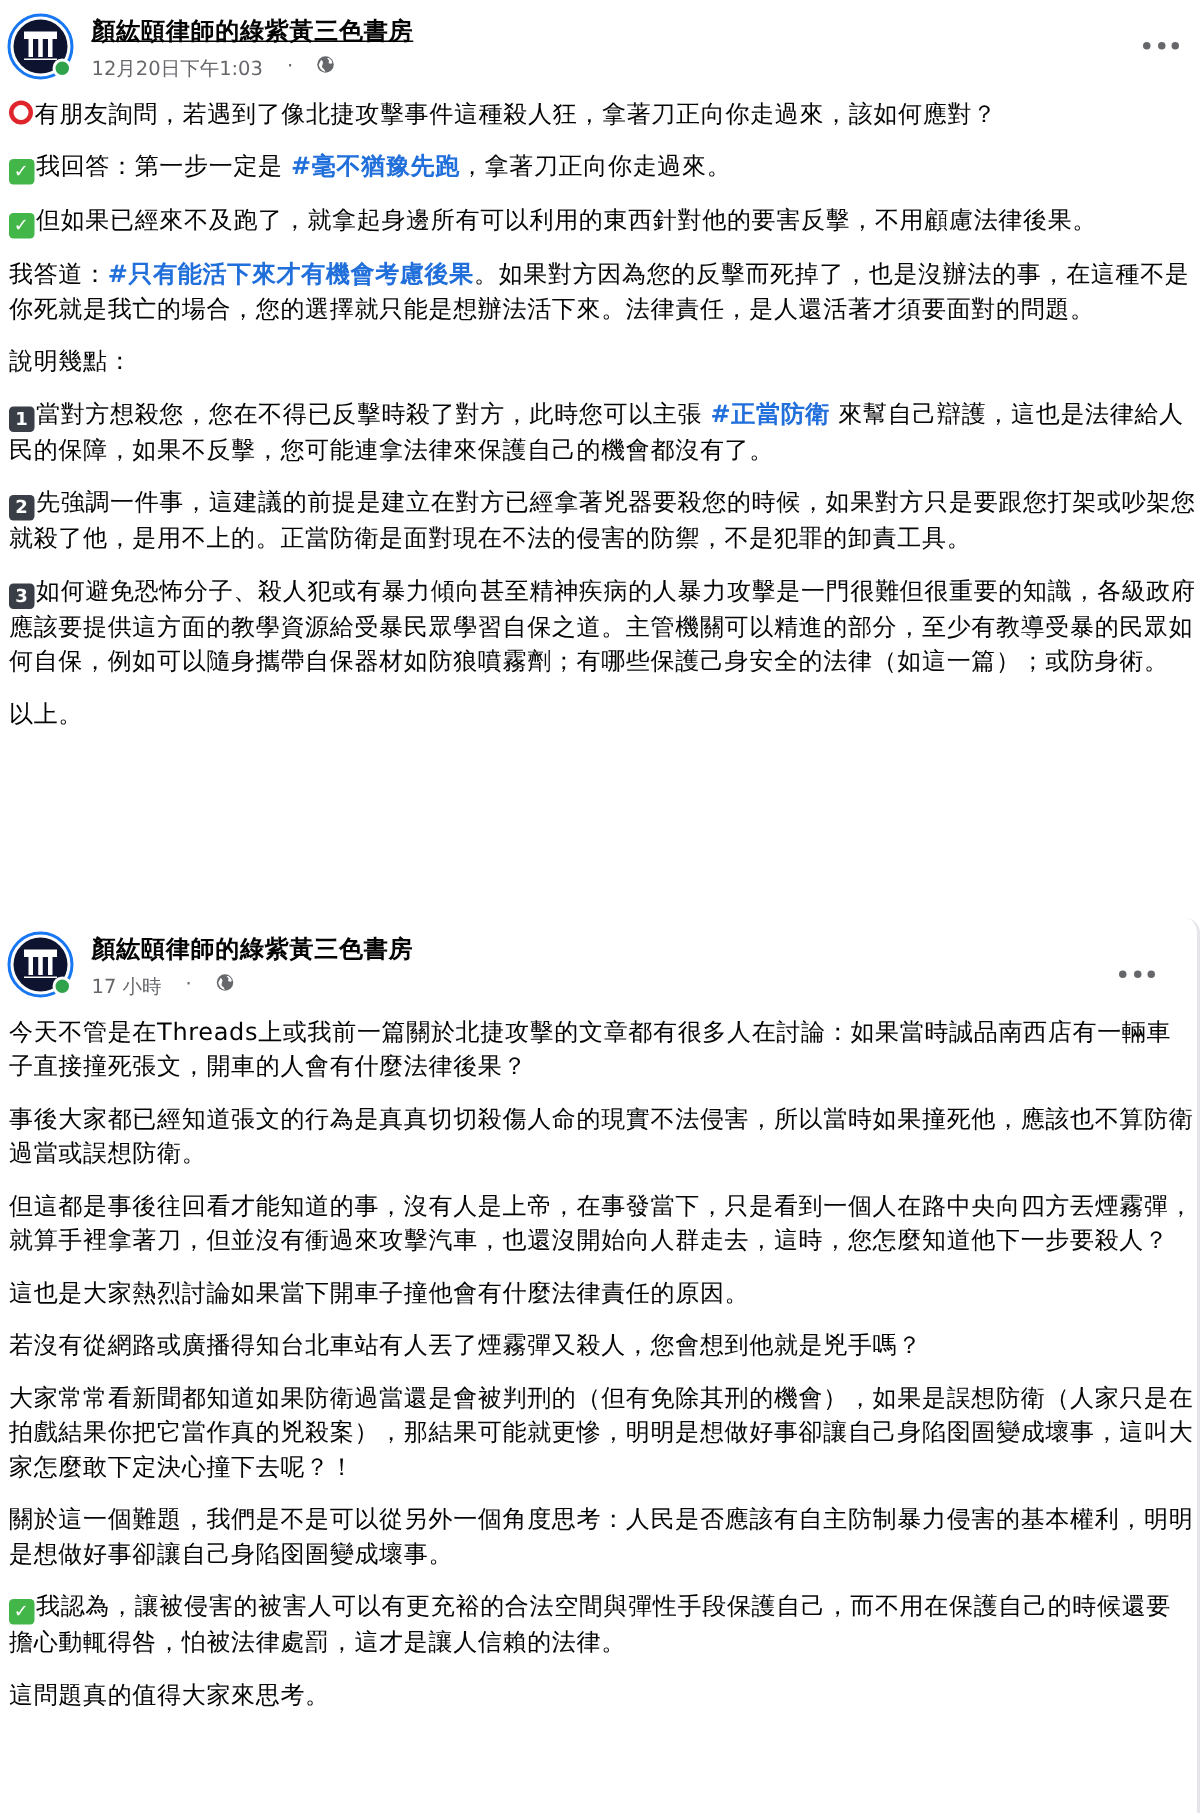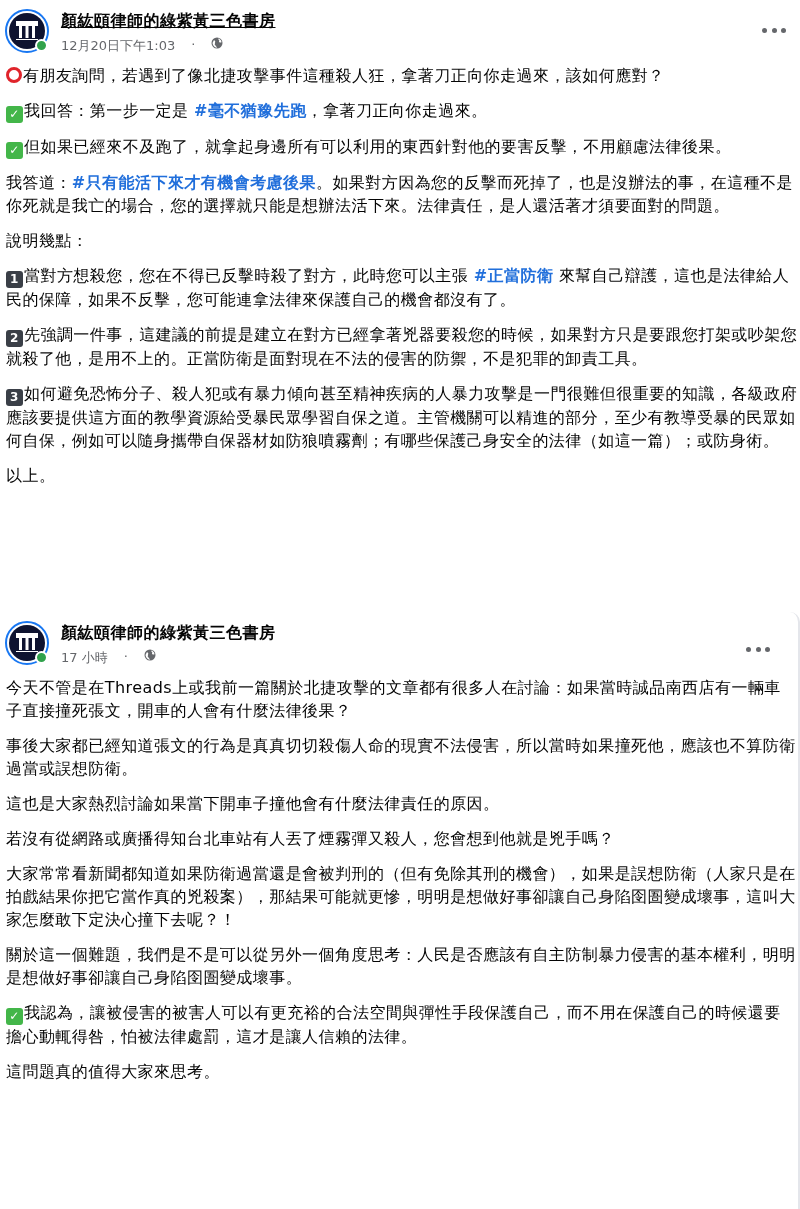--- a/index.html
+++ b/index.html
@@ -208,20 +208,21 @@
     <div class="more-button">
       <span></span>
         <span></span>
         <span></span>
     </div>
   </div>
 
   <div class="body">
     <p><span>今天不管是在Threads上或我前一篇關於北捷攻擊的文章都有很多人在討論：如果當時誠品南西店有一輛車子直接撞死張文，開車的人會有什麼法律後果？</span></p>
     <p><span>事後大家都已經知道張文的行為是真真切切殺傷人命的現實不法侵害，所以當時如果撞死他，應該也不算防衛過當或誤想防衛。</span></p>
+    <p><span>但這都是事後往回看才能知道的事，沒有人是上帝，在事發當下，只是看到一個人在路中央向四方丟煙霧彈，就算手裡拿著刀，但並沒有衝過來攻擊汽車，也還沒開始向人群走去，這時，您怎麼知道他下一步要殺人？</span></p>
     <p><span>這也是大家熱烈討論如果當下開車子撞他會有什麼法律責任的原因。</span></p>
     <p><span>若沒有從網路或廣播得知台北車站有人丟了煙霧彈又殺人，您會想到他就是兇手嗎？</span></p>
     <p><span>大家常常看新聞都知道如果防衛過當還是會被判刑的（但有免除其刑的機會），如果是誤想防衛（人家只是在拍戲結果你把它當作真的兇殺案），那結果可能就更慘，明明是想做好事卻讓自己身陷囹圄變成壞事，這叫大家怎麼敢下定決心撞下去呢？！</span></p>
     <p><span>關於這一個難題，我們是不是可以從另外一個角度思考：人民是否應該有自主防制暴力侵害的基本權利，明明是想做好事卻讓自己身陷囹圄變成壞事。</span></p>
     <p><span class="emoji emoji-check">✓</span><span>我認為，讓被侵害的被害人可以有更充裕的合法空間與彈性手段保護自己，而不用在保護自己的時候還要擔心動輒得咎，怕被法律處罰，這才是讓人信賴的法律。</span></p>
     <p><span>這問題真的值得大家來思考。</span></p>
   </div>
 </div>
 
 </body></html>

